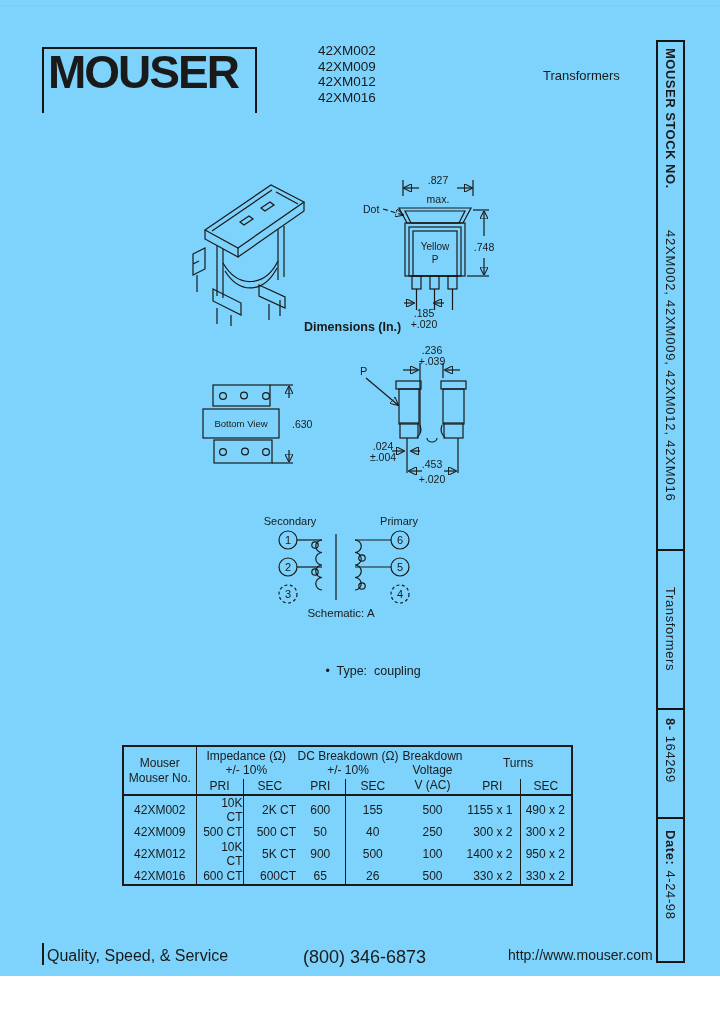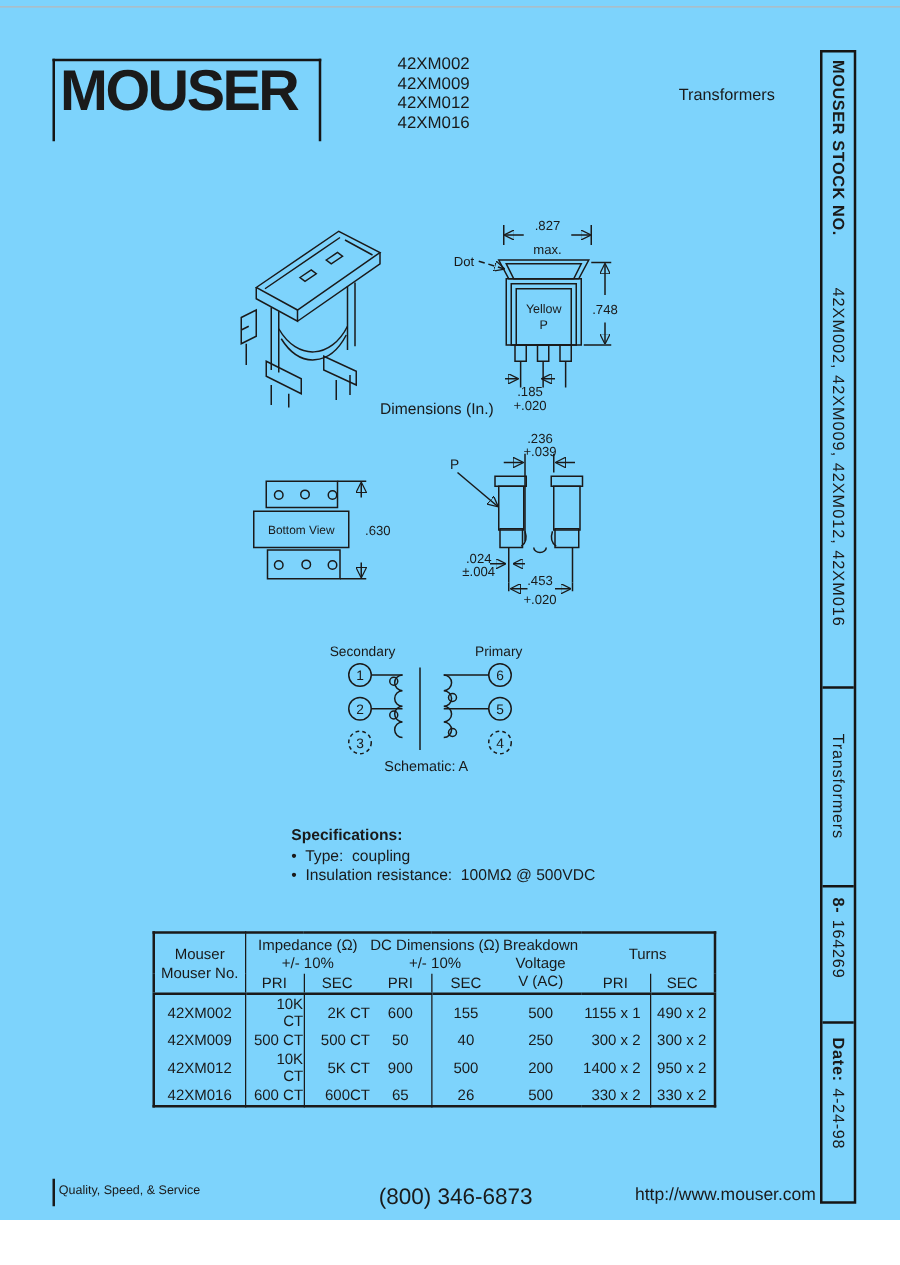--- a/index.html
+++ b/index.html
@@ -31,45 +31,45 @@
   .sb-stock-nums{position:absolute;top:188px;left:50%;transform:translateX(-50%);
                  writing-mode:vertical-rl;font-size:13px;letter-spacing:0.8px;white-space:nowrap;}
   .sb-c .vtext{margin-top:8px;}
   .sb-d .vtext{margin-top:11px;}
   .vsp{display:inline-block;height:5px;}
 
   
   svg{overflow:visible;}
   svg path,svg line,svg rect,svg circle,svg polygon{stroke:#1a1a1a;fill:none;stroke-width:1.2;}
   svg text{font-family:"Liberation Sans",sans-serif;fill:#1a1a1a;stroke:none;}
-  .dims-caption{left:304px;top:320px;font-size:12.5px;font-weight:normal;}
+  .dims-caption{left:304px;top:320px;font-size:12.5px;font-weight:bold;}
 
   
   .specs{left:233px;top:661px;width:280px;font-size:12.5px;}
   .specs-title{font-weight:bold;}
-  .spec-list{margin:3px 0 0 0;padding:0;list-style:none;}
+  .spec-list{margin:3px 0 0 0;padding:0;list-style:none;text-align:center;}
   .spec-item{white-space:pre-wrap;line-height:14.5px;}
   .spec-item::before{content:"•  ";}
 
   
   .tbl-wrap{left:122px;top:745px;}
   table{border-collapse:collapse;border:2px solid #1a1a1a;font-size:12px;table-layout:fixed;width:451px;}
   th{font-weight:normal;padding:0;line-height:1.18;vertical-align:middle;text-align:center;}
   td{padding:0;height:16px;vertical-align:middle;text-align:center;}
   .grow th{height:32px;}
   .srow th{height:15px;}
   .br{border-right:1.5px solid #1a1a1a;}
   .bb{border-bottom:2px solid #1a1a1a;}
   .c-ipri,.c-isec{text-align:right;padding-left:6px;}
   .c-tpri{text-align:right;padding-right:7px;}
   .c-tsec{text-align:right;padding-right:6px;}
 
   
   .footer-tick{left:42px;top:943px;width:2px;height:22px;background:#1a1a1a;}
-  .footer-tagline{left:47px;top:947px;font-size:10px;}
+  .footer-tagline{left:47px;top:947px;font-size:16px;}
   .footer-phone{left:303px;top:947px;font-size:18px;}
   .footer-url{left:508px;top:947px;font-size:14px;text-align:right;}
 </style>
 </head>
 <body>
 
 <div class="page">
   <div class="scan-line"></div>
 
   <div class="abs logo-box">
@@ -233,24 +233,22 @@
     <path d="M103,30 a6.25,6.25 0 0 1 0,12.5 a6.25,6.25 0 0 1 0,12.5 a6.25,6.25 0 0 1 0,12.5 a6.25,6.25 0 0 1 0,12.5"></path>
     <line x1="84" y1="24" x2="84" y2="90" stroke-width="2"></line>
     <circle cx="63" cy="35" r="3.2" fill="#1a1a1a"></circle>
     <circle cx="63" cy="62" r="3.2" fill="#1a1a1a"></circle>
     <circle cx="110" cy="48" r="3.2" fill="#1a1a1a"></circle>
     <circle cx="110" cy="76" r="3.2" fill="#1a1a1a"></circle>
     <text x="89" y="107" font-size="11.5" text-anchor="middle">Schematic:  A</text>
   </svg>
 
   <div class="abs specs">
-    <div class="specs-title">Specifications:</div>
     <ul class="spec-list">
       <li class="spec-item">Type:  coupling</li>
-      <li class="spec-item">Insulation resistance:  100MΩ @ 500VDC</li>
     </ul>
   </div>
 
   <div class="abs tbl-wrap">
     <table>
       <colgroup>
         <col style="width:73px">
           <col style="width:47px">
           <col style="width:53px">
           <col style="width:49px">
@@ -263,21 +261,21 @@
           <tr class="grow">
         <th rowspan="2" class="br bb">
           <span>Mouser</span><br>
           <span>Mouser No.</span>
         </th>
         <th colspan="2">
           <span>Impedance (Ω)</span><br>
           <span>+/- 10%</span>
         </th>
         <th colspan="2">
-          <span>DC Dimensions (Ω)</span><br>
+          <span>DC Breakdown (Ω)</span><br>
           <span>+/- 10%</span>
         </th>
         <th rowspan="2" class="bb">
           <span>Breakdown</span><br>
           <span>Voltage</span><br>
           <span>V (AC)</span>
         </th>
         <th colspan="2">Turns</th>
       </tr>
       <tr class="srow">
@@ -307,21 +305,21 @@
         <td>250</td>
         <td class="br c-tpri">300 x 2</td>
         <td class="c-tsec">300 x 2</td>
       </tr>
       <tr>
         <td class="br">42XM012</td>
         <td class="br c-ipri">10K CT</td>
         <td class="c-isec">5K CT</td>
         <td class="br">900</td>
         <td>500</td>
-        <td>200</td>
+        <td>100</td>
         <td class="br c-tpri">1400 x 2</td>
         <td class="c-tsec">950 x 2</td>
       </tr>
       <tr>
         <td class="br">42XM016</td>
         <td class="br c-ipri">600 CT</td>
         <td class="c-isec">600CT</td>
         <td class="br">65</td>
         <td>26</td>
         <td>500</td>

